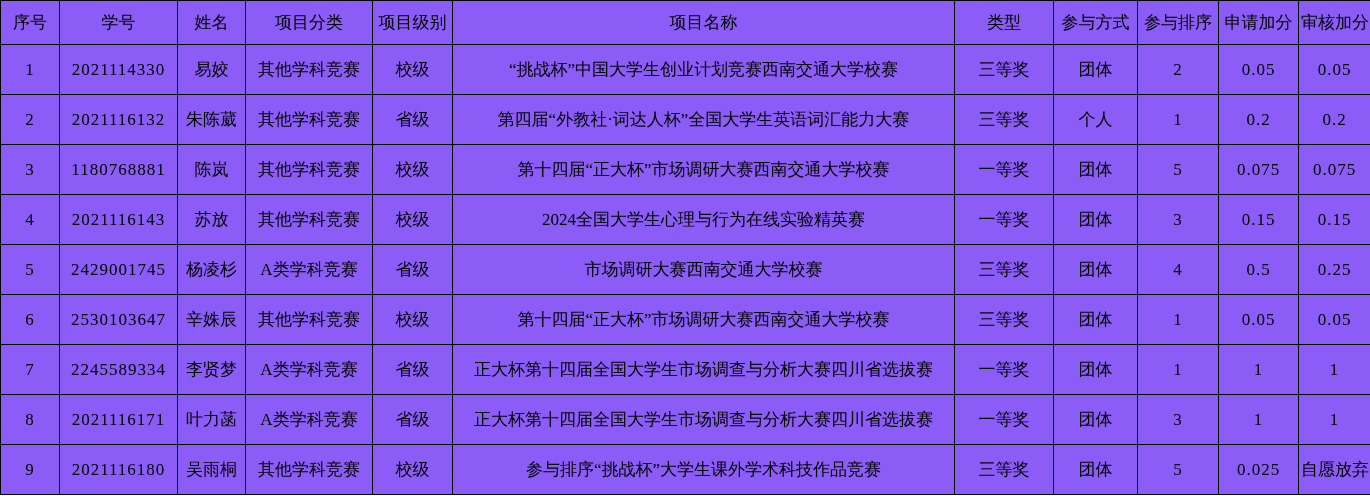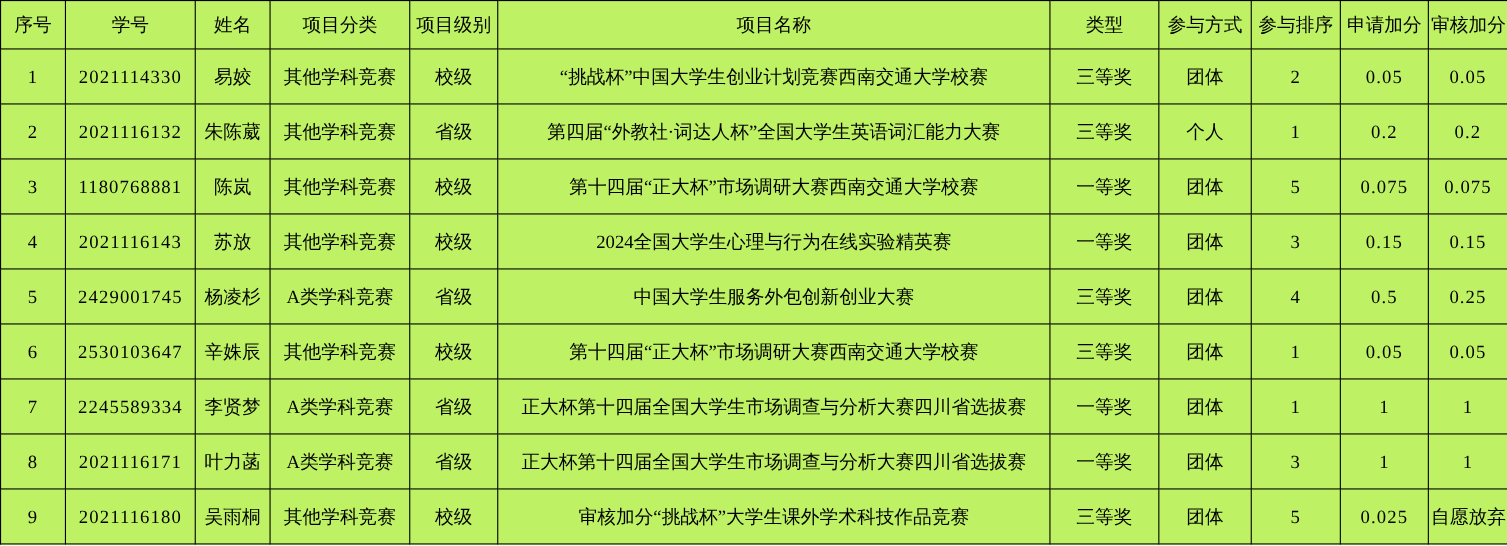--- a/index.html
+++ b/index.html
@@ -12,21 +12,21 @@
     height: 496px;
     overflow: hidden;
   }
   table.score-table {
     border-collapse: collapse;
     table-layout: fixed;
     width: 1370px;
     font-family: "Liberation Serif", "DejaVu Serif", serif;
     font-size: 17px;
     color: #000000;
-    background: #bef264;
+    background: #8b5cf6;
   }
   table.score-table th,
   table.score-table td {
     border: 1px solid #000000;
     text-align: center;
     vertical-align: middle;
     font-weight: normal;
     white-space: nowrap;
     overflow: hidden;
     padding: 0 2px;
@@ -126,21 +126,21 @@
         <td class="num">3</td>
         <td class="num">0.15</td>
         <td class="num">0.15</td>
       </tr>
       <tr>
         <td class="num">5</td>
         <td class="num">2429001745</td>
         <td>杨凌杉</td>
         <td>A类学科竞赛</td>
         <td>省级</td>
-        <td>中国大学生服务外包创新创业大赛</td>
+        <td>市场调研大赛西南交通大学校赛</td>
         <td>三等奖</td>
         <td>团体</td>
         <td class="num">4</td>
         <td class="num">0.5</td>
         <td class="num">0.25</td>
       </tr>
       <tr>
         <td class="num">6</td>
         <td class="num">2530103647</td>
         <td>辛姝辰</td>
@@ -178,21 +178,21 @@
         <td class="num">3</td>
         <td class="num">1</td>
         <td class="num">1</td>
       </tr>
       <tr>
         <td class="num">9</td>
         <td class="num">2021116180</td>
         <td>吴雨桐</td>
         <td>其他学科竞赛</td>
         <td>校级</td>
-        <td>审核加分“挑战杯”大学生课外学术科技作品竞赛</td>
+        <td>参与排序“挑战杯”大学生课外学术科技作品竞赛</td>
         <td>三等奖</td>
         <td>团体</td>
         <td class="num">5</td>
         <td class="num">0.025</td>
         <td>自愿放弃</td>
       </tr>
     </tbody>
 </table>
 
 </body></html>

